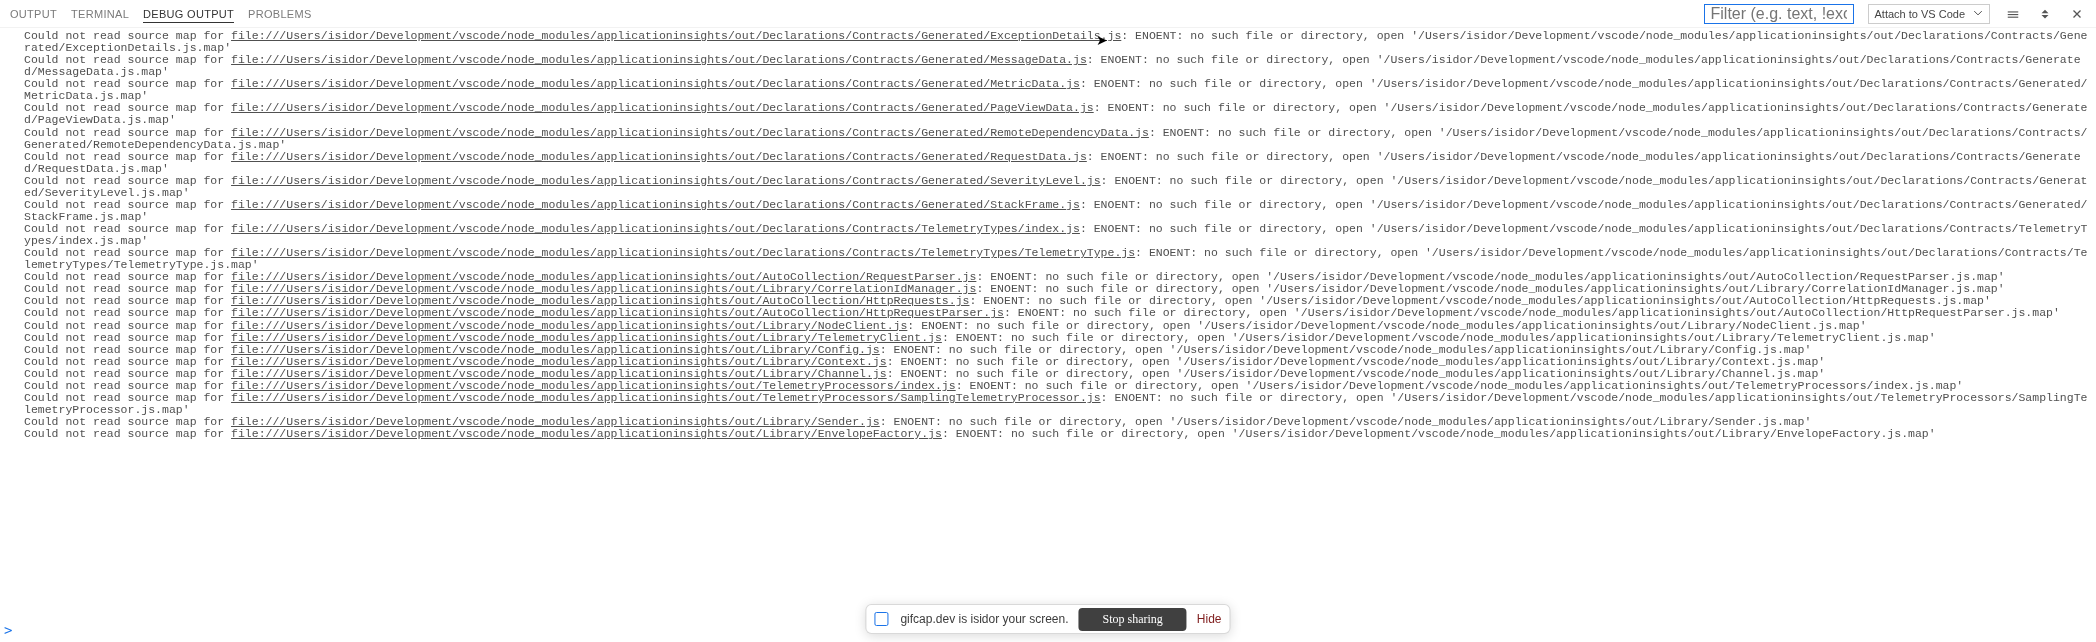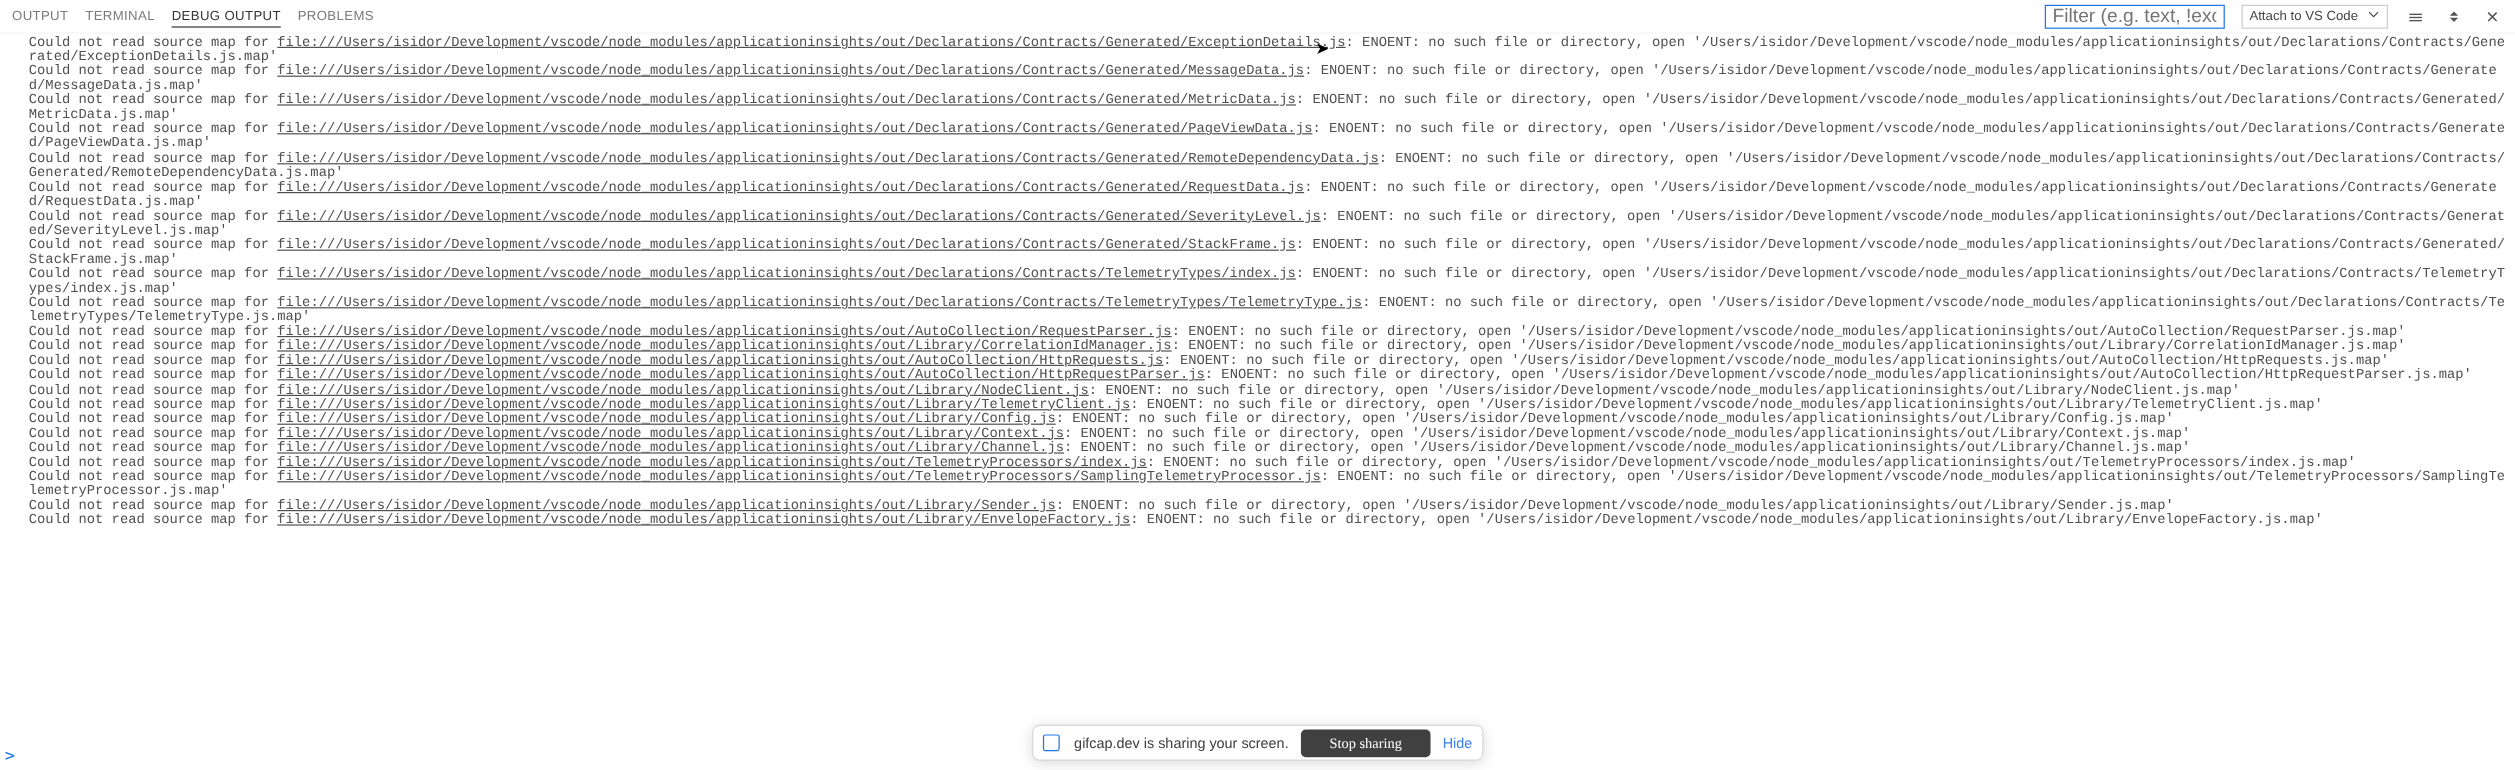--- a/index.html
+++ b/index.html
@@ -112,21 +112,21 @@
     background: #404040;
     color: #fff;
     border: none;
     border-radius: 4px;
     padding: 4px 24px;
     font-size: 12px;
     cursor: pointer;
     font-family: Liberation Serif, serif;
   }
   .share-bar .hide-btn {
-    color: #3b82f6;
+    color: #7f1d1d;
     cursor: pointer;
   }
   .share-bar .share-icon {
     width: 14px;
     height: 14px;
     border: 1px solid #1a73e8;
     border-radius: 2px;
     display: inline-block;
     margin-right: 2px;
   }
@@ -178,16 +178,16 @@
 </div>
 
 <div class="console" id="console"><span class="line"><span>Could not read source map for </span><a>file:///Users/isidor/Development/vscode/node_modules/applicationinsights/out/Declarations/Contracts/Generated/ExceptionDetails.js</a><span>: ENOENT: no such file or directory, open '/Users/isidor/Development/vscode/node_modules/applicationinsights/out/Declarations/Contracts/Generated/ExceptionDetails.js.map'</span></span><span class="line"><span>Could not read source map for </span><a>file:///Users/isidor/Development/vscode/node_modules/applicationinsights/out/Declarations/Contracts/Generated/MessageData.js</a><span>: ENOENT: no such file or directory, open '/Users/isidor/Development/vscode/node_modules/applicationinsights/out/Declarations/Contracts/Generated/MessageData.js.map'</span></span><span class="line"><span>Could not read source map for </span><a>file:///Users/isidor/Development/vscode/node_modules/applicationinsights/out/Declarations/Contracts/Generated/MetricData.js</a><span>: ENOENT: no such file or directory, open '/Users/isidor/Development/vscode/node_modules/applicationinsights/out/Declarations/Contracts/Generated/MetricData.js.map'</span></span><span class="line"><span>Could not read source map for </span><a>file:///Users/isidor/Development/vscode/node_modules/applicationinsights/out/Declarations/Contracts/Generated/PageViewData.js</a><span>: ENOENT: no such file or directory, open '/Users/isidor/Development/vscode/node_modules/applicationinsights/out/Declarations/Contracts/Generated/PageViewData.js.map'</span></span><span class="line"><span>Could not read source map for </span><a>file:///Users/isidor/Development/vscode/node_modules/applicationinsights/out/Declarations/Contracts/Generated/RemoteDependencyData.js</a><span>: ENOENT: no such file or directory, open '/Users/isidor/Development/vscode/node_modules/applicationinsights/out/Declarations/Contracts/Generated/RemoteDependencyData.js.map'</span></span><span class="line"><span>Could not read source map for </span><a>file:///Users/isidor/Development/vscode/node_modules/applicationinsights/out/Declarations/Contracts/Generated/RequestData.js</a><span>: ENOENT: no such file or directory, open '/Users/isidor/Development/vscode/node_modules/applicationinsights/out/Declarations/Contracts/Generated/RequestData.js.map'</span></span><span class="line"><span>Could not read source map for </span><a>file:///Users/isidor/Development/vscode/node_modules/applicationinsights/out/Declarations/Contracts/Generated/SeverityLevel.js</a><span>: ENOENT: no such file or directory, open '/Users/isidor/Development/vscode/node_modules/applicationinsights/out/Declarations/Contracts/Generated/SeverityLevel.js.map'</span></span><span class="line"><span>Could not read source map for </span><a>file:///Users/isidor/Development/vscode/node_modules/applicationinsights/out/Declarations/Contracts/Generated/StackFrame.js</a><span>: ENOENT: no such file or directory, open '/Users/isidor/Development/vscode/node_modules/applicationinsights/out/Declarations/Contracts/Generated/StackFrame.js.map'</span></span><span class="line"><span>Could not read source map for </span><a>file:///Users/isidor/Development/vscode/node_modules/applicationinsights/out/Declarations/Contracts/TelemetryTypes/index.js</a><span>: ENOENT: no such file or directory, open '/Users/isidor/Development/vscode/node_modules/applicationinsights/out/Declarations/Contracts/TelemetryTypes/index.js.map'</span></span><span class="line"><span>Could not read source map for </span><a>file:///Users/isidor/Development/vscode/node_modules/applicationinsights/out/Declarations/Contracts/TelemetryTypes/TelemetryType.js</a><span>: ENOENT: no such file or directory, open '/Users/isidor/Development/vscode/node_modules/applicationinsights/out/Declarations/Contracts/TelemetryTypes/TelemetryType.js.map'</span></span><span class="line"><span>Could not read source map for </span><a>file:///Users/isidor/Development/vscode/node_modules/applicationinsights/out/AutoCollection/RequestParser.js</a><span>: ENOENT: no such file or directory, open '/Users/isidor/Development/vscode/node_modules/applicationinsights/out/AutoCollection/RequestParser.js.map'</span></span><span class="line"><span>Could not read source map for </span><a>file:///Users/isidor/Development/vscode/node_modules/applicationinsights/out/Library/CorrelationIdManager.js</a><span>: ENOENT: no such file or directory, open '/Users/isidor/Development/vscode/node_modules/applicationinsights/out/Library/CorrelationIdManager.js.map'</span></span><span class="line"><span>Could not read source map for </span><a>file:///Users/isidor/Development/vscode/node_modules/applicationinsights/out/AutoCollection/HttpRequests.js</a><span>: ENOENT: no such file or directory, open '/Users/isidor/Development/vscode/node_modules/applicationinsights/out/AutoCollection/HttpRequests.js.map'</span></span><span class="line"><span>Could not read source map for </span><a>file:///Users/isidor/Development/vscode/node_modules/applicationinsights/out/AutoCollection/HttpRequestParser.js</a><span>: ENOENT: no such file or directory, open '/Users/isidor/Development/vscode/node_modules/applicationinsights/out/AutoCollection/HttpRequestParser.js.map'</span></span><span class="line"><span>Could not read source map for </span><a>file:///Users/isidor/Development/vscode/node_modules/applicationinsights/out/Library/NodeClient.js</a><span>: ENOENT: no such file or directory, open '/Users/isidor/Development/vscode/node_modules/applicationinsights/out/Library/NodeClient.js.map'</span></span><span class="line"><span>Could not read source map for </span><a>file:///Users/isidor/Development/vscode/node_modules/applicationinsights/out/Library/TelemetryClient.js</a><span>: ENOENT: no such file or directory, open '/Users/isidor/Development/vscode/node_modules/applicationinsights/out/Library/TelemetryClient.js.map'</span></span><span class="line"><span>Could not read source map for </span><a>file:///Users/isidor/Development/vscode/node_modules/applicationinsights/out/Library/Config.js</a><span>: ENOENT: no such file or directory, open '/Users/isidor/Development/vscode/node_modules/applicationinsights/out/Library/Config.js.map'</span></span><span class="line"><span>Could not read source map for </span><a>file:///Users/isidor/Development/vscode/node_modules/applicationinsights/out/Library/Context.js</a><span>: ENOENT: no such file or directory, open '/Users/isidor/Development/vscode/node_modules/applicationinsights/out/Library/Context.js.map'</span></span><span class="line"><span>Could not read source map for </span><a>file:///Users/isidor/Development/vscode/node_modules/applicationinsights/out/Library/Channel.js</a><span>: ENOENT: no such file or directory, open '/Users/isidor/Development/vscode/node_modules/applicationinsights/out/Library/Channel.js.map'</span></span><span class="line"><span>Could not read source map for </span><a>file:///Users/isidor/Development/vscode/node_modules/applicationinsights/out/TelemetryProcessors/index.js</a><span>: ENOENT: no such file or directory, open '/Users/isidor/Development/vscode/node_modules/applicationinsights/out/TelemetryProcessors/index.js.map'</span></span><span class="line"><span>Could not read source map for </span><a>file:///Users/isidor/Development/vscode/node_modules/applicationinsights/out/TelemetryProcessors/SamplingTelemetryProcessor.js</a><span>: ENOENT: no such file or directory, open '/Users/isidor/Development/vscode/node_modules/applicationinsights/out/TelemetryProcessors/SamplingTelemetryProcessor.js.map'</span></span><span class="line"><span>Could not read source map for </span><a>file:///Users/isidor/Development/vscode/node_modules/applicationinsights/out/Library/Sender.js</a><span>: ENOENT: no such file or directory, open '/Users/isidor/Development/vscode/node_modules/applicationinsights/out/Library/Sender.js.map'</span></span><span class="line"><span>Could not read source map for </span><a>file:///Users/isidor/Development/vscode/node_modules/applicationinsights/out/Library/EnvelopeFactory.js</a><span>: ENOENT: no such file or directory, open '/Users/isidor/Development/vscode/node_modules/applicationinsights/out/Library/EnvelopeFactory.js.map'</span></span></div>
 
 <div class="chevron-gutter">&gt;</div>
 
 <div class="cursor-pointer">➤</div>
 
 <div class="share-bar">
   <span class="share-icon"></span>
-  <span>gifcap.dev is sharing your screen.</span>
+  <span>gifcap.dev is isidor your screen.</span>
   <button class="stop-btn">Stop sharing</button>
   <span class="hide-btn">Hide</span>
 </div>
 
 </body></html>

